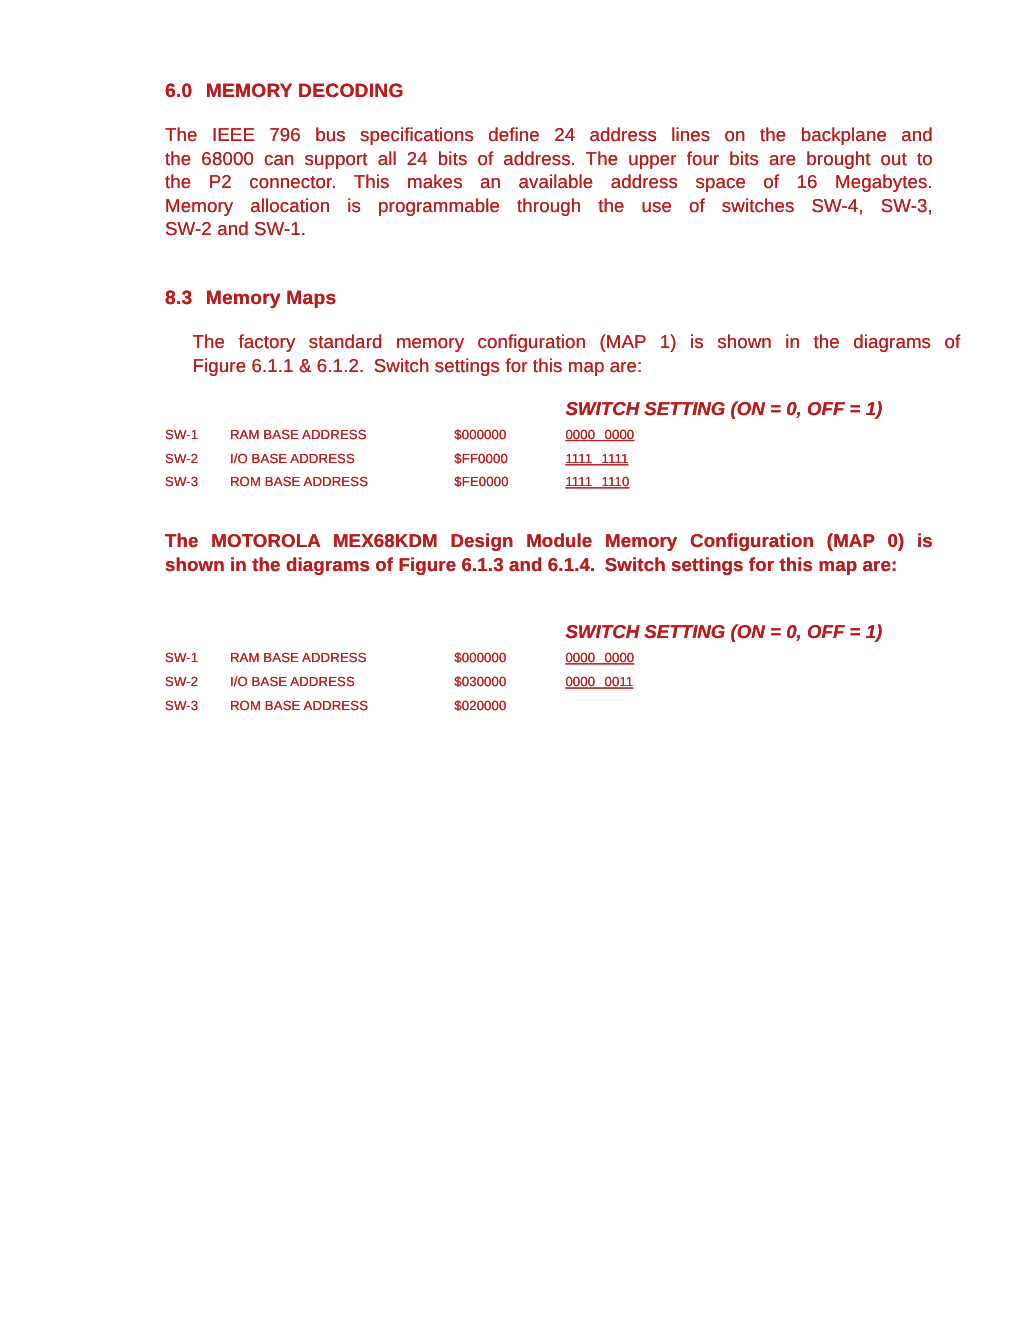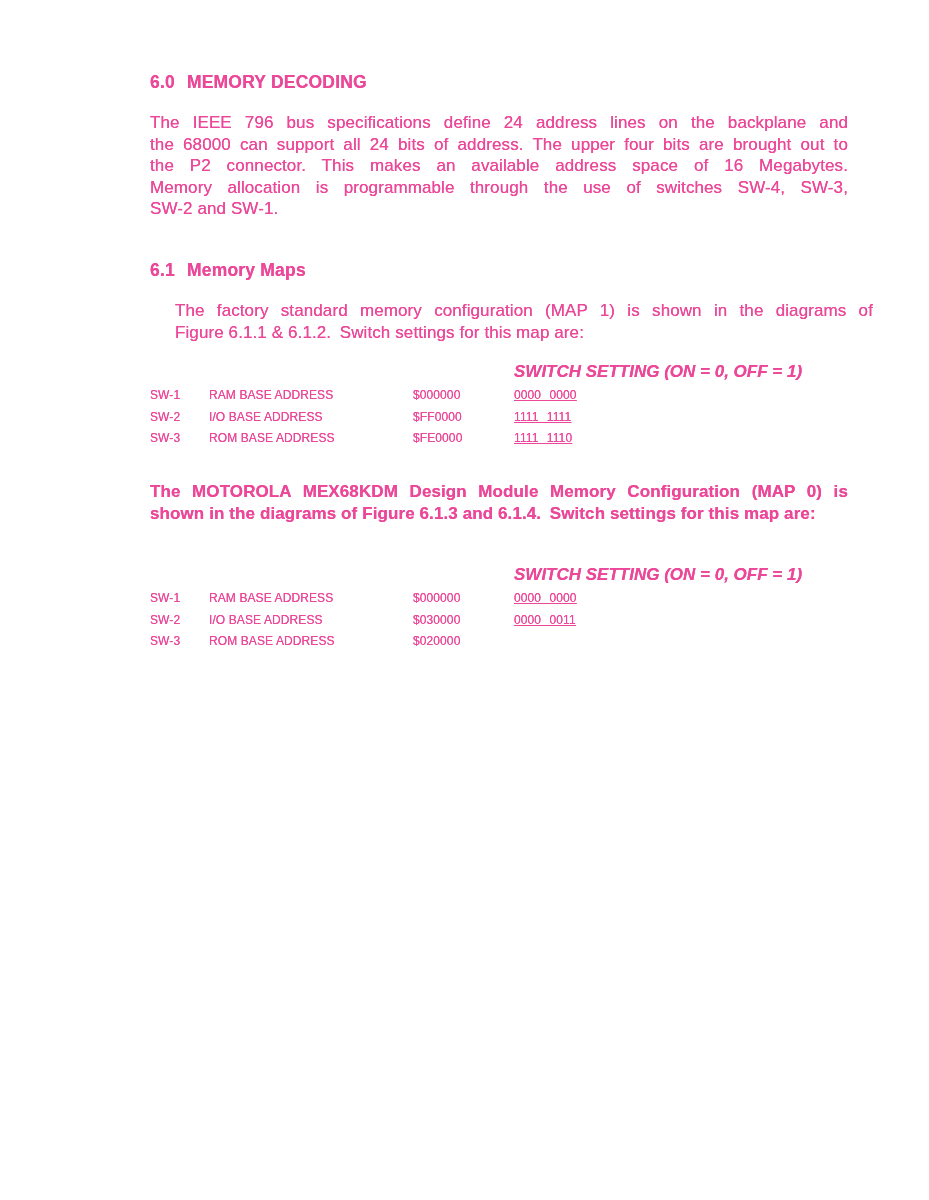--- a/index.html
+++ b/index.html
@@ -5,21 +5,21 @@
   * { margin: 0; padding: 0; box-sizing: border-box; }
   html, body { background: #ffffff; }
   body {
     width: 929px; height: 1200px;
     font-family: "Liberation Sans", "DejaVu Sans", sans-serif;
   }
   .page {
     position: relative;
     width: 929px; height: 856px;
     background: #ffffff;
-    color: #ec4899;
+    color: #b91c1c;
     text-shadow: 0 0 0.45px currentColor; 
     overflow: hidden;
   }
   .block { position: absolute; left: 150px; width: 698px; }
 
   .section-heading { font-size: 17.5px; font-weight: 700; letter-spacing: 0.2px; }
   .section-heading .sec-num { display: inline-block; margin-right: 12px; }
 
   .body-line {
     font-size: 17px;
@@ -64,21 +64,21 @@
 
   <div class="block" style="top:112px;">
     <div class="body-line just">The IEEE 796 bus specifications define 24 address lines on the backplane and</div>
     <div class="body-line just">the 68000 can support all 24 bits of address. The upper four bits are brought out to</div>
     <div class="body-line just">the P2 connector. This makes an available address space of 16 Megabytes.</div>
     <div class="body-line just">Memory allocation is programmable through the use of switches SW-4, SW-3,</div>
     <div class="body-line">SW-2 and SW-1.</div>
   </div>
 
   <div class="block section-heading" style="top:260px;">
-    <span class="sec-num">6.1</span><span>Memory Maps</span>
+    <span class="sec-num">8.3</span><span>Memory Maps</span>
   </div>
 
   <div class="block" style="top:300px;margin-left:25px;">
     <div class="body-line just">The factory standard memory configuration (MAP 1) is shown in the diagrams of</div>
     <div class="body-line">Figure 6.1.1 &amp; 6.1.2. Switch settings for this map are:</div>
   </div>
 
   <div class="block" style="top:361px;">
     <div class="tbl-header">SWITCH SETTING (ON = 0, OFF = 1)</div>
     <div class="tbl-rows">

